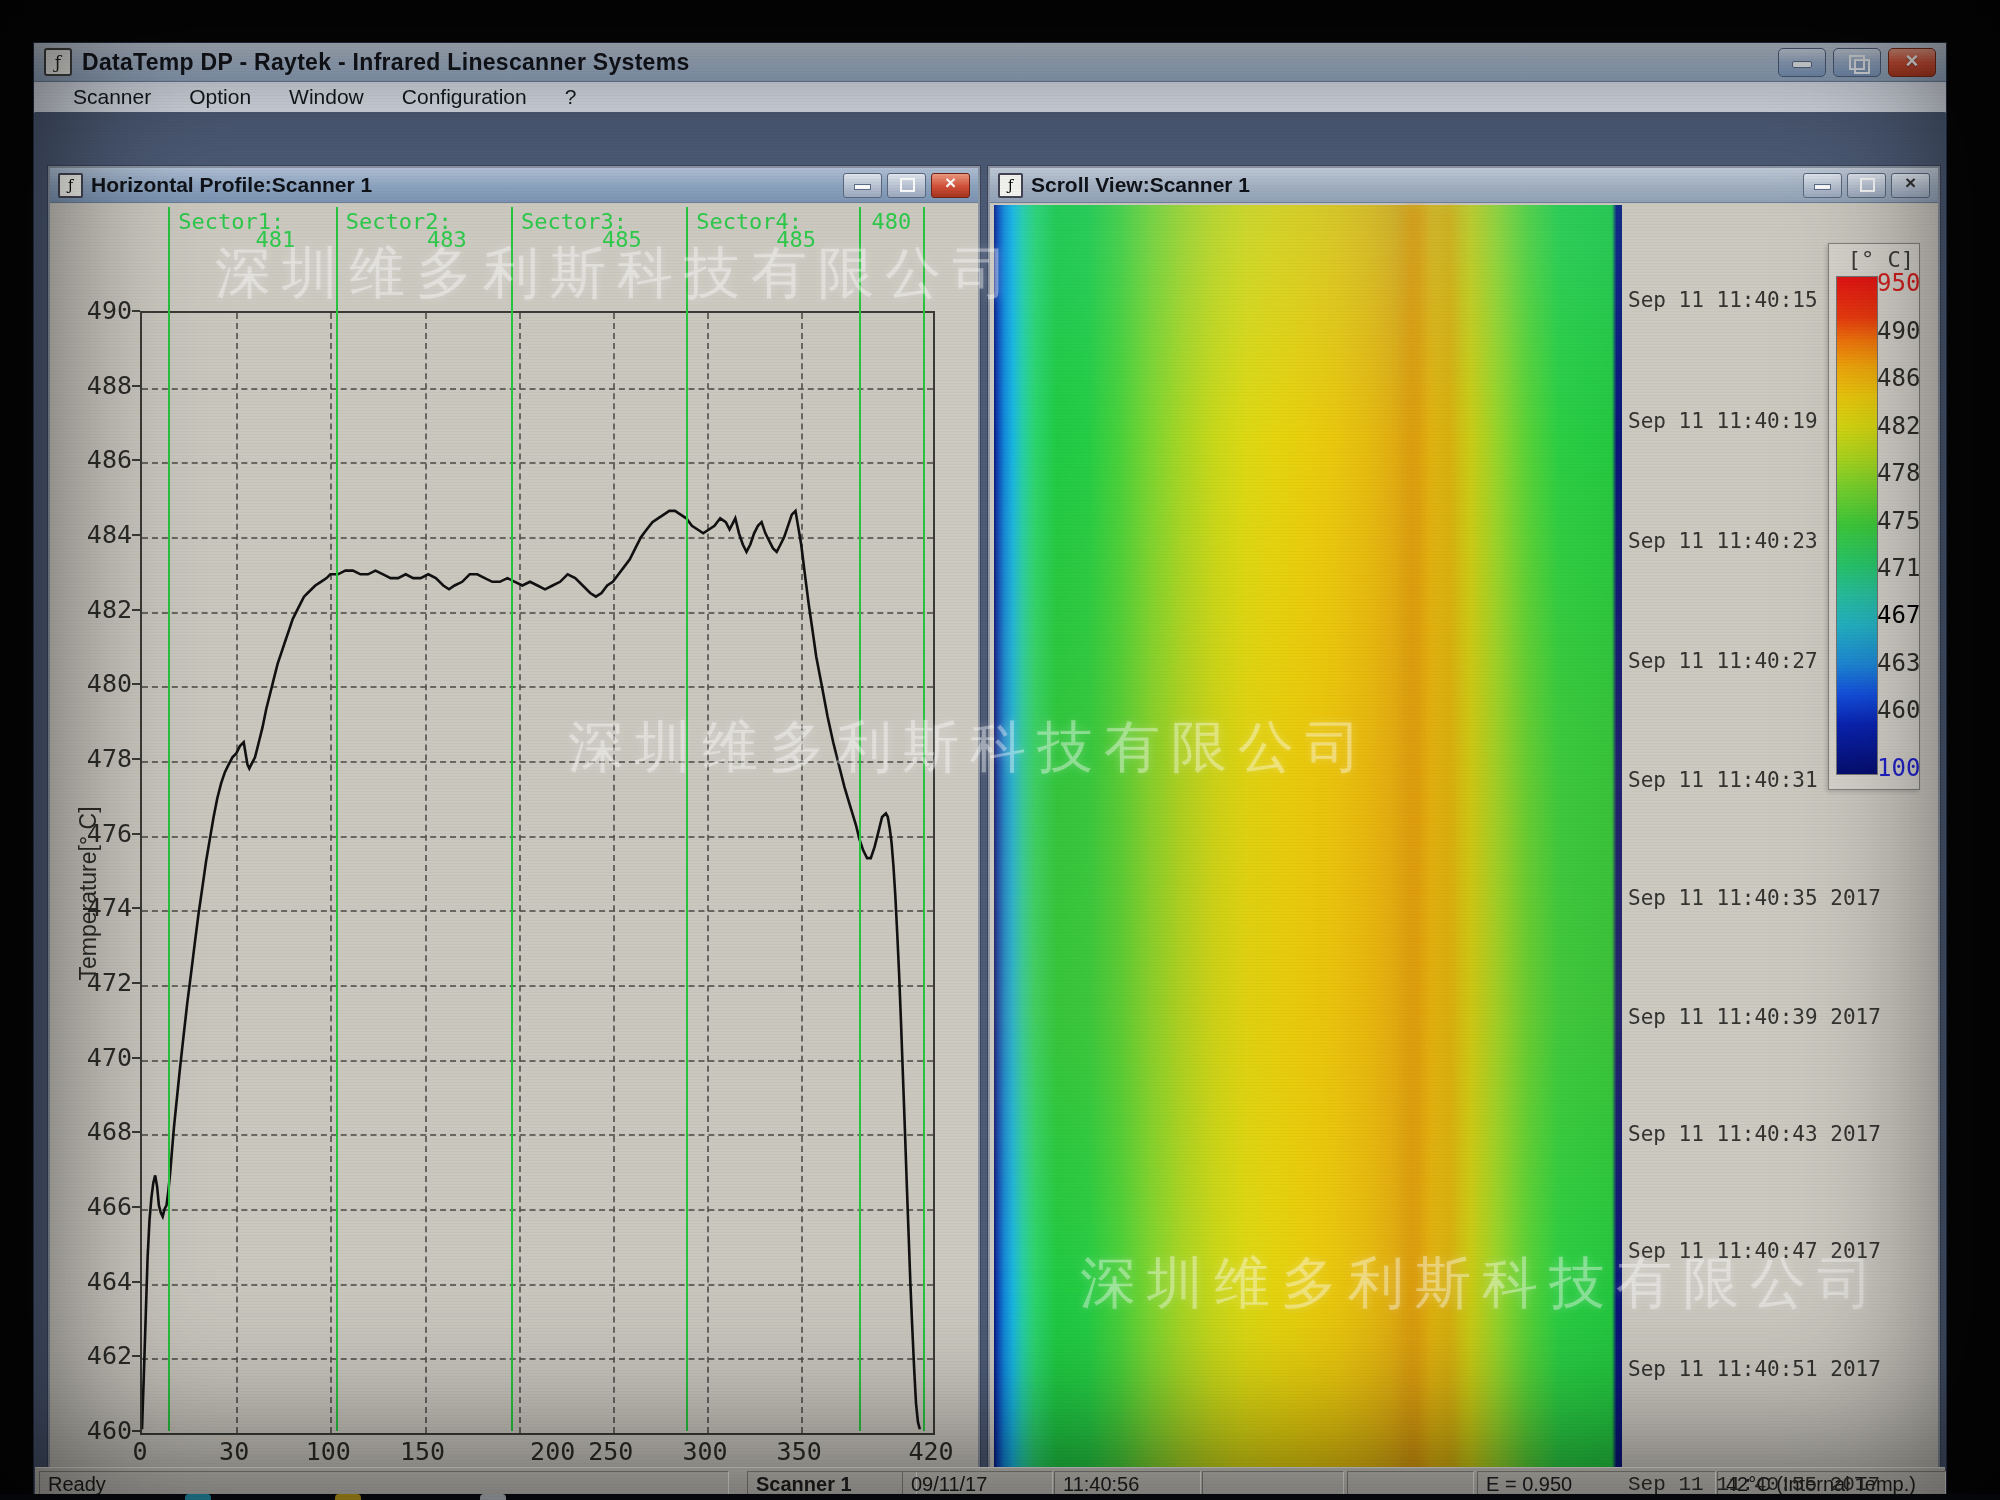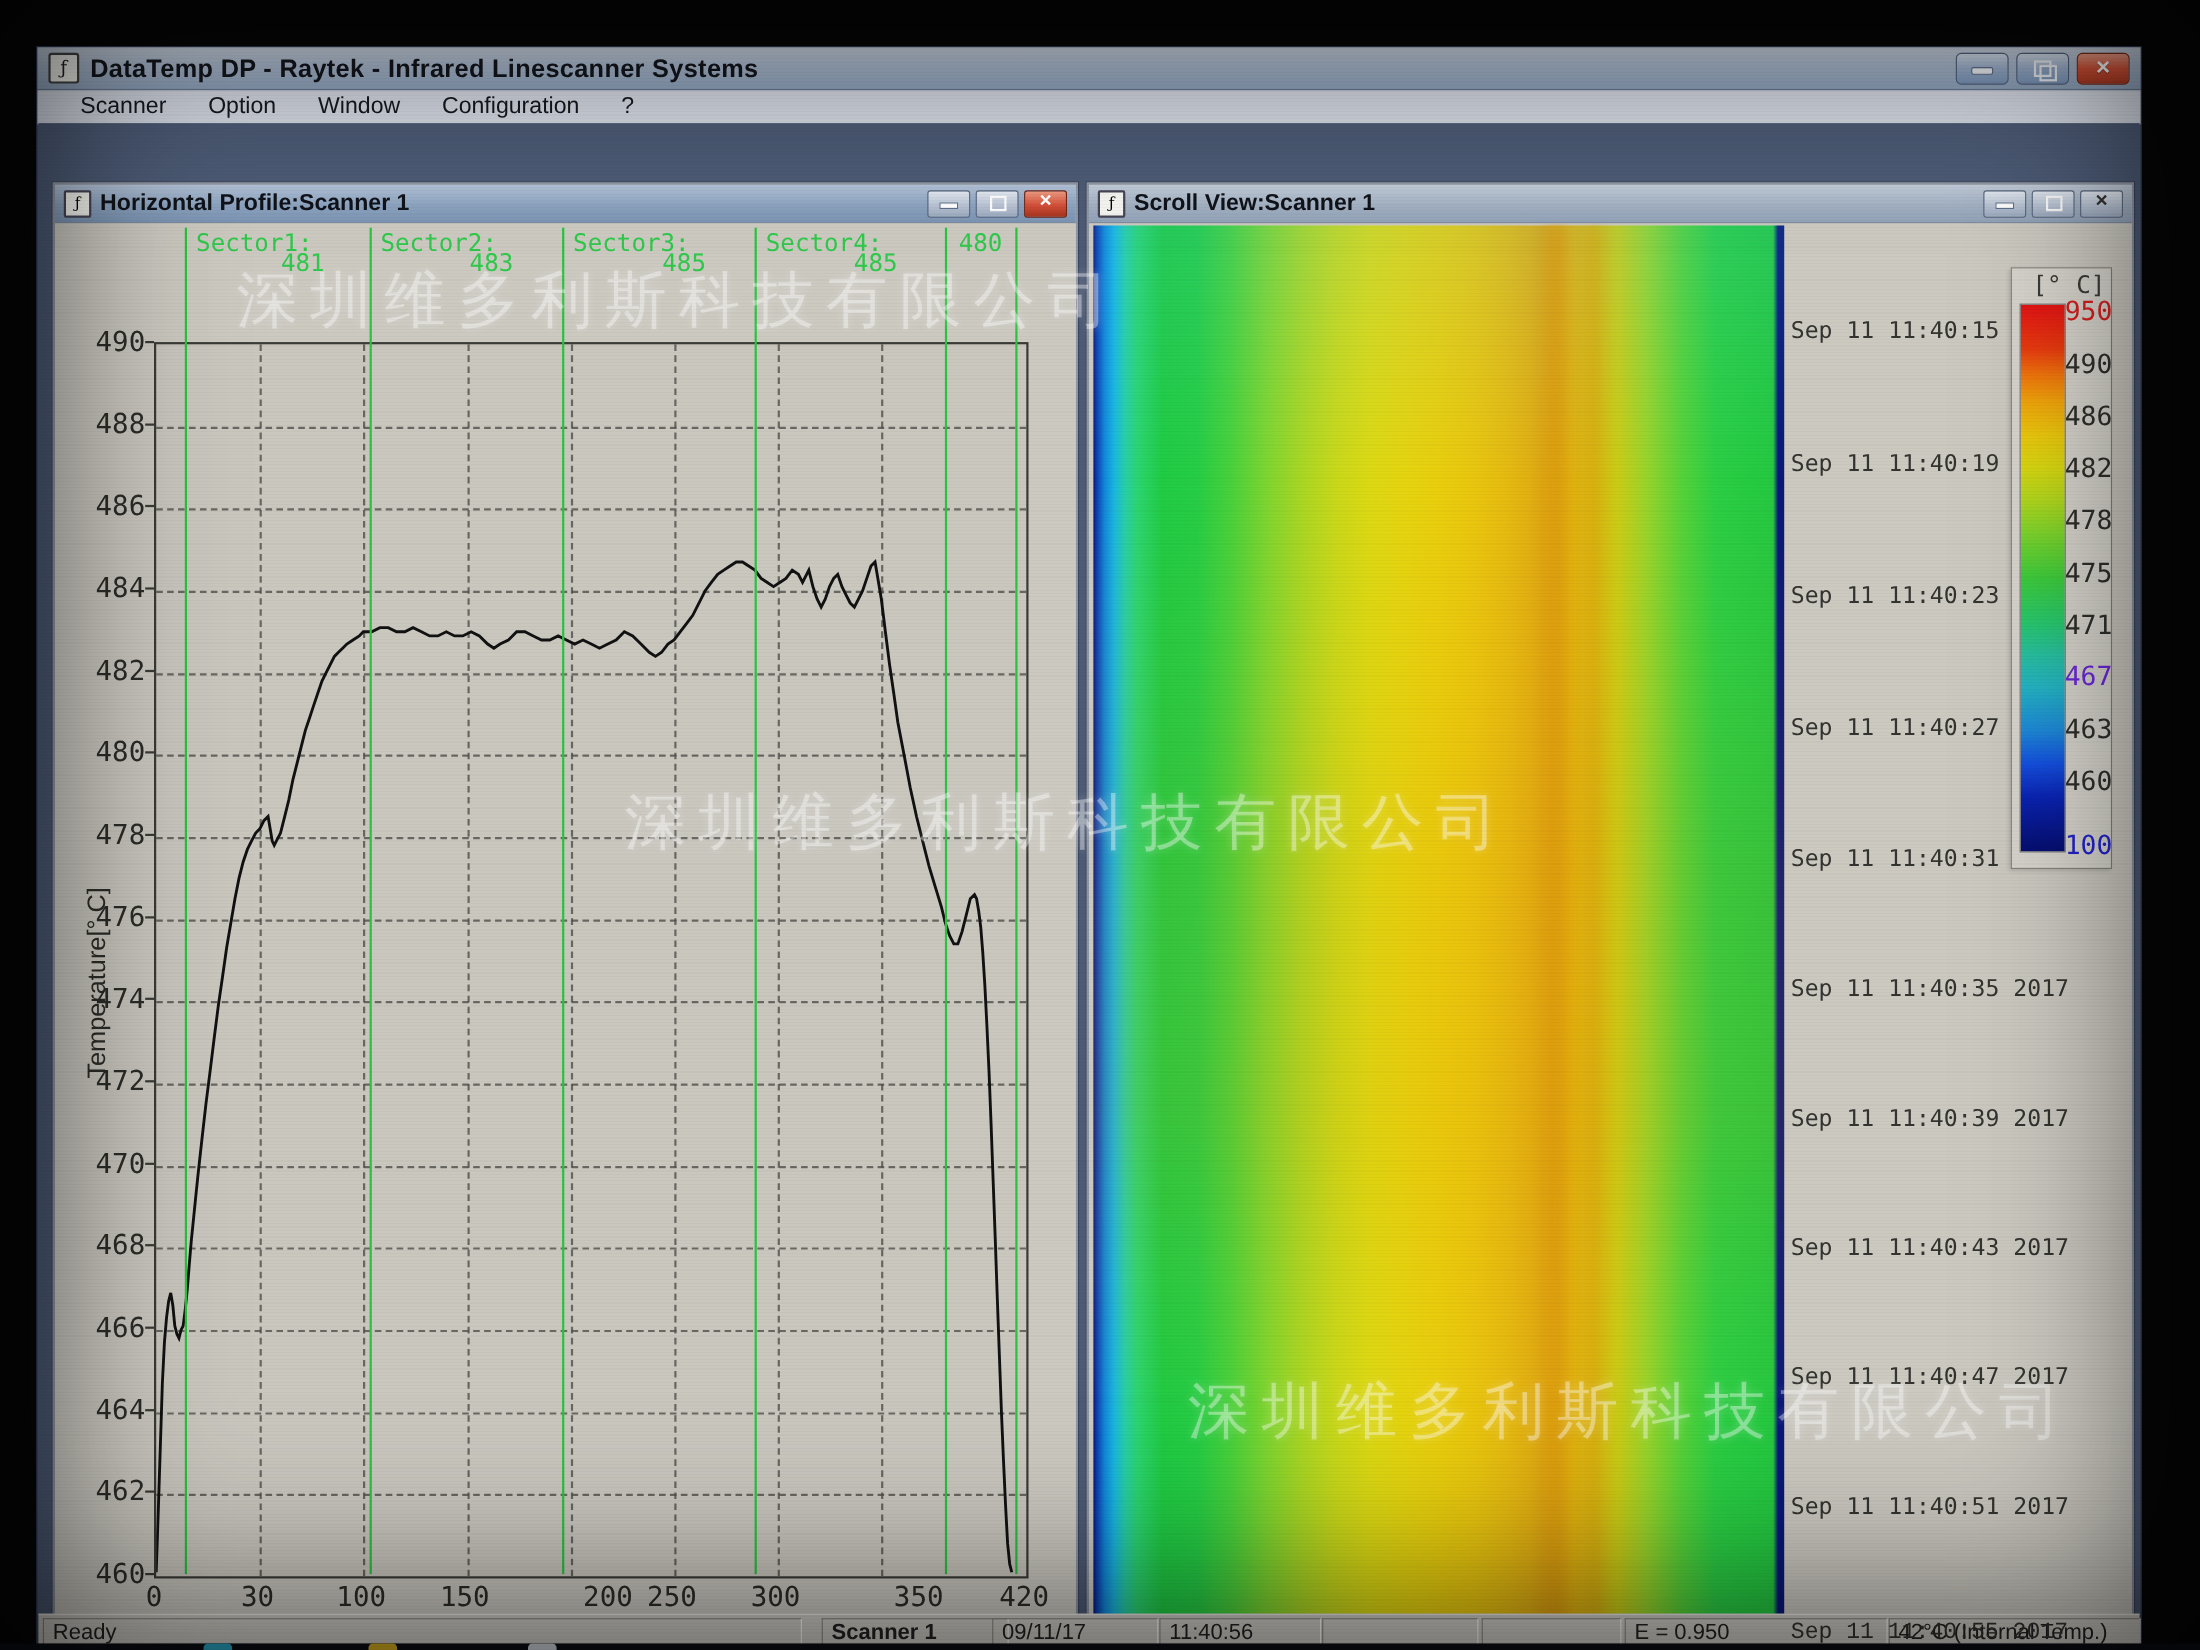--- a/index.html
+++ b/index.html
@@ -219,21 +219,21 @@
             <div class="ytick" style="left: 82px; top: 181.667px;"></div>
             <div class="ylab mono" style="left: 8px; top: 93px;">490</div>
             <div class="ytick" style="left: 82px; top: 107px;"></div>
             <div class="xlab mono" style="left: 90px; top: 1234px;">0</div>
             <div class="xlab mono" style="left: 184.167px; top: 1234px;">30</div>
             <div class="xlab mono" style="left: 278.333px; top: 1234px;">100</div>
             <div class="xlab mono" style="left: 372.5px; top: 1234px;">150</div>
             <div class="xlab mono" style="left: 466.667px; top: 1234px; margin-left: 36px;">200</div>
             <div class="xlab mono" style="left: 560.833px; top: 1234px;">250</div>
             <div class="xlab mono" style="left: 655px; top: 1234px;">300</div>
-            <div class="xlab mono" style="left: 749.167px; top: 1234px; margin-left: 36px;">350</div>
+            <div class="xlab mono" style="left: 749.167px; top: 1234px;">350</div>
             <div class="xlab mono" style="left: 881px; top: 1234px;">420</div>
             <div class="gline" style="left: 118.25px; top: 4px; height: 1224px;"></div>
             <div class="gline" style="left: 285.867px; top: 4px; height: 1224px;"></div>
             <div class="gline" style="left: 461.017px; top: 4px; height: 1224px;"></div>
             <div class="gline" style="left: 636.167px; top: 4px; height: 1224px;"></div>
             <div class="gline" style="left: 809.433px; top: 4px; height: 1224px;"></div>
             <div class="gline" style="left: 873.467px; top: 4px; height: 1224px;"></div>
             <div class="sector-row mono" style="left: 118.25px; top: 3px;">
               <div class="sector-cell" style="width: 167.617px;">
                 <span class="slab">Sector1:</span>
@@ -296,21 +296,21 @@
           <div class="scalebox mono" id="scalebox">
             <div class="unit">[° C]</div>
             <div class="scalebar"></div>
           <div class="slab2 mono" style="top: 25.485px; color: rgb(212, 32, 32);">950</div>
               <div class="slab2 mono" style="top: 72.89px; color: rgb(46, 46, 42);">490</div>
               <div class="slab2 mono" style="top: 120.295px; color: rgb(46, 46, 42);">486</div>
               <div class="slab2 mono" style="top: 167.7px; color: rgb(46, 46, 42);">482</div>
               <div class="slab2 mono" style="top: 215.105px; color: rgb(46, 46, 42);">478</div>
               <div class="slab2 mono" style="top: 262.51px; color: rgb(46, 46, 42);">475</div>
               <div class="slab2 mono" style="top: 309.915px; color: rgb(46, 46, 42);">471</div>
-              <div class="slab2 mono" style="top: 357.32px; color: #6d28d9;">467</div>
+              <div class="slab2 mono" style="top: 357.32px; color: #000000;">467</div>
               <div class="slab2 mono" style="top: 404.725px; color: rgb(46, 46, 42);">463</div>
               <div class="slab2 mono" style="top: 452.13px; color: rgb(46, 46, 42);">460</div>
               <div class="slab2 mono" style="top: 509.515px; color: rgb(34, 34, 204);">100</div>
             </div>
         </div>
       </div>
 
     </div>
 
     <div class="statusbar" id="statusbar">

